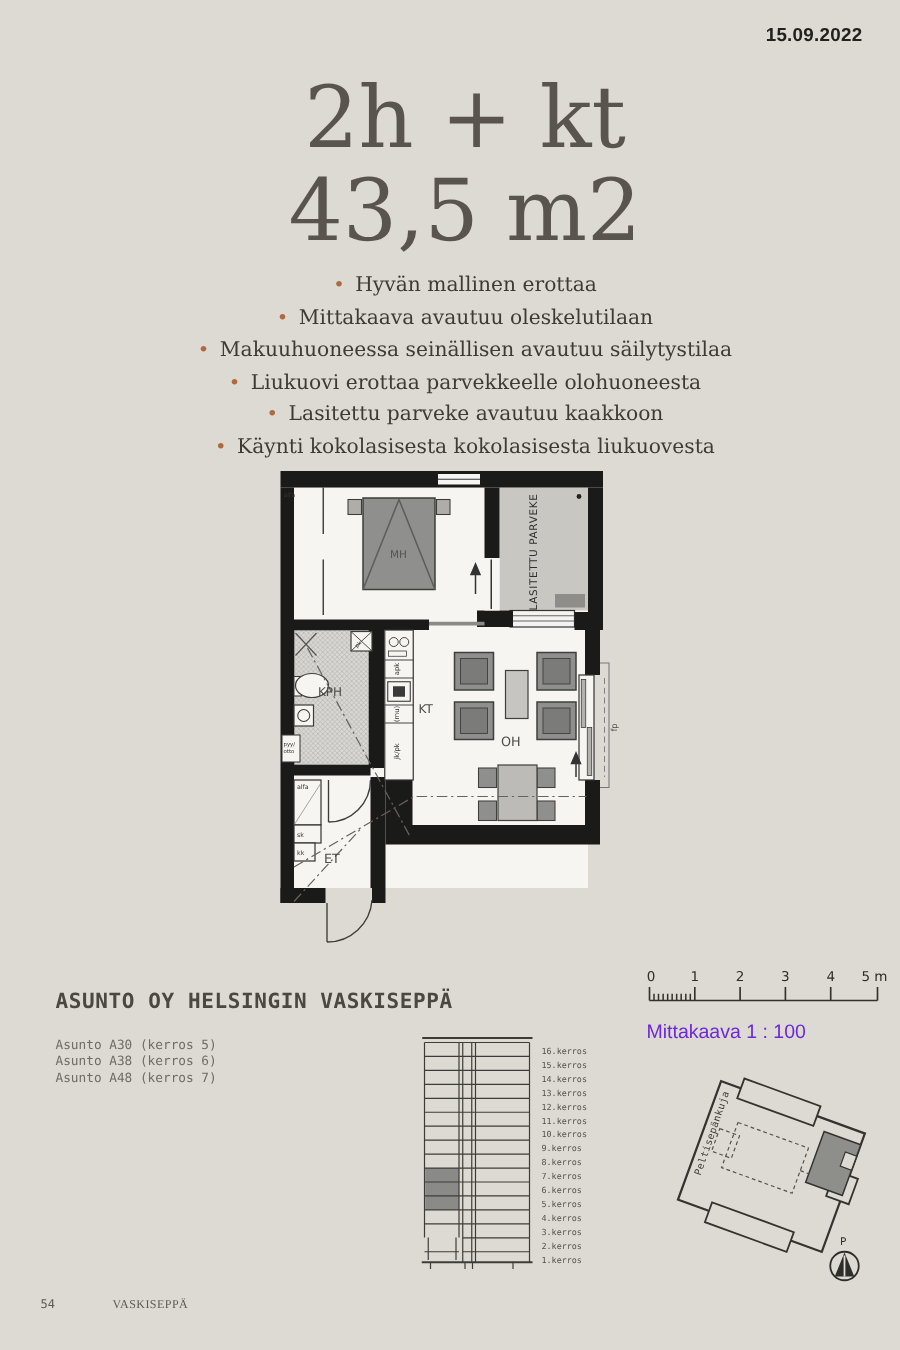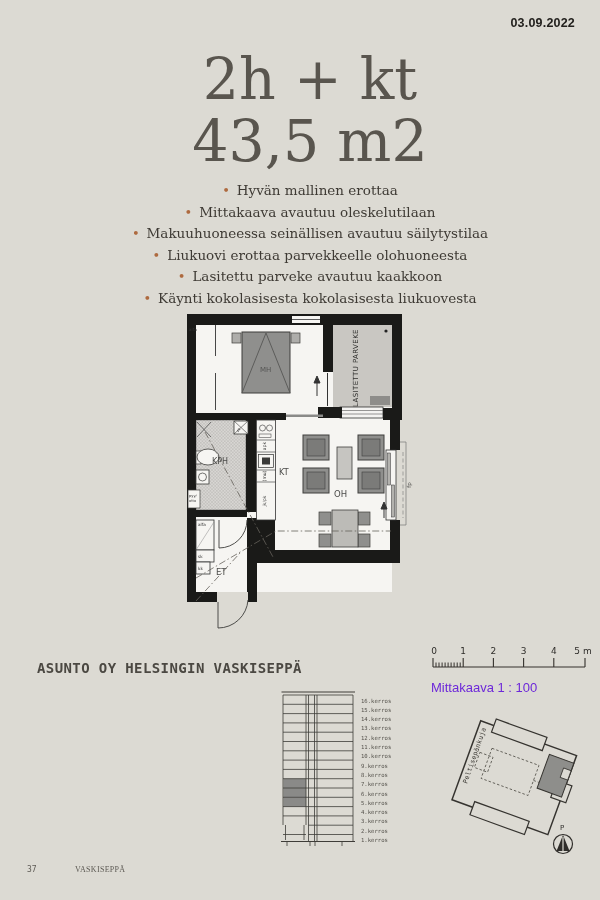--- a/index.html
+++ b/index.html
@@ -28,21 +28,21 @@
   #page-number{top:865px;left:27px;font-family:"DejaVu Sans Mono","Liberation Mono",monospace;font-size:8px;color:#5d5a54;}
   #footer-brand{top:865px;left:75px;font-family:Liberation Serif, serif;font-size:8px;color:#5d5a54;letter-spacing:0.3px;}
   svg text{font-family:"DejaVu Sans","Liberation Sans",sans-serif;}
   svg text.mono{font-family:"DejaVu Sans Mono","Liberation Mono",monospace;}
 </style>
 </head>
 <body>
 
 <div id="page">
 
-  <div class="abs" id="date">03.09.2022</div>
+  <div class="abs" id="date">15.09.2022</div>
 
   <div class="abs" id="title">
     <div>2h + kt</div>
     <div>43,5 m2</div>
   </div>
 
   <ul class="abs" id="features">
     <li><span class="dot">•</span><span>Hyvän mallinen erottaa</span></li>
     <li><span class="dot">•</span><span>Mittakaava avautuu oleskelutilaan</span></li>
     <li><span class="dot">•</span><span>Makuuhuoneessa seinällisen avautuu säilytystilaa</span></li>
@@ -203,20 +203,25 @@
     <text x="9" y="187" font-size="3.6" fill="#333">pyy/</text>
     <text x="9" y="192" font-size="3.6" fill="#333">otto</text>
     <text x="58" y="122" font-size="3.6" fill="#333" transform="rotate(-45 58 122)">pk</text>
     <text x="86" y="136" font-size="4.5" fill="#333" text-anchor="middle" transform="rotate(-90 86 136)">apk</text>
     <text x="86" y="166" font-size="4.5" fill="#333" text-anchor="middle" transform="rotate(-90 86 166)">(mu)</text>
     <text x="86" y="191" font-size="4.5" fill="#333" text-anchor="middle" transform="rotate(-90 86 191)">jk/pk</text>
     <text x="231" y="175" font-size="5.5" fill="#4c4c4a" text-anchor="middle" transform="rotate(-90 231 175)">fp</text>
   </svg>
 
   <div class="abs" id="project-name">ASUNTO OY HELSINGIN VASKISEPPÄ</div>
+  <div class="abs" id="apartments">
+    <div>Asunto A30 (kerros 5)</div>
+    <div>Asunto A38 (kerros 6)</div>
+    <div>Asunto A48 (kerros 7)</div>
+  </div>
 
   <svg class="abs" style="left:281px;top:688px;" width="130" height="175" viewBox="0 0 130 175">
 
     <g fill="#8a8a88">
       <rect x="2.5" y="90.7" width="22.5" height="9.3"></rect>
       <rect x="2.5" y="100" width="22.5" height="9.3"></rect>
       <rect x="2.5" y="109.3" width="22.5" height="9.3"></rect>
     </g>
     <g stroke="#3e3c38" stroke-width="0.8" fill="none">
       <line x1="0.5" y1="4" x2="74" y2="4" stroke-width="1.2"></line>
@@ -283,16 +288,16 @@
     </g>
     <text x="34" y="66" font-size="6.5" class="mono" fill="#3c3a35" letter-spacing="0.3" transform="rotate(-71 34 66)">Peltisepänkuja</text>
     <g>
       <circle cx="130" cy="126" r="9.5" fill="none" stroke="#2f2d2a" stroke-width="1.2"></circle>
       <polygon points="130,117 123.5,133 136.5,133" fill="#2f2d2a"></polygon>
       <line x1="130" y1="119" x2="130" y2="133" stroke="#dcdad3" stroke-width="1.2"></line>
     </g>
     <text x="127" y="112" font-size="7" fill="#2f2d2a">P</text>
   </svg>
 
-  <div class="abs" id="page-number">37</div>
+  <div class="abs" id="page-number">54</div>
   <div class="abs" id="footer-brand">VASKISEPPÄ</div>
 
 </div>
 
 </body></html>

